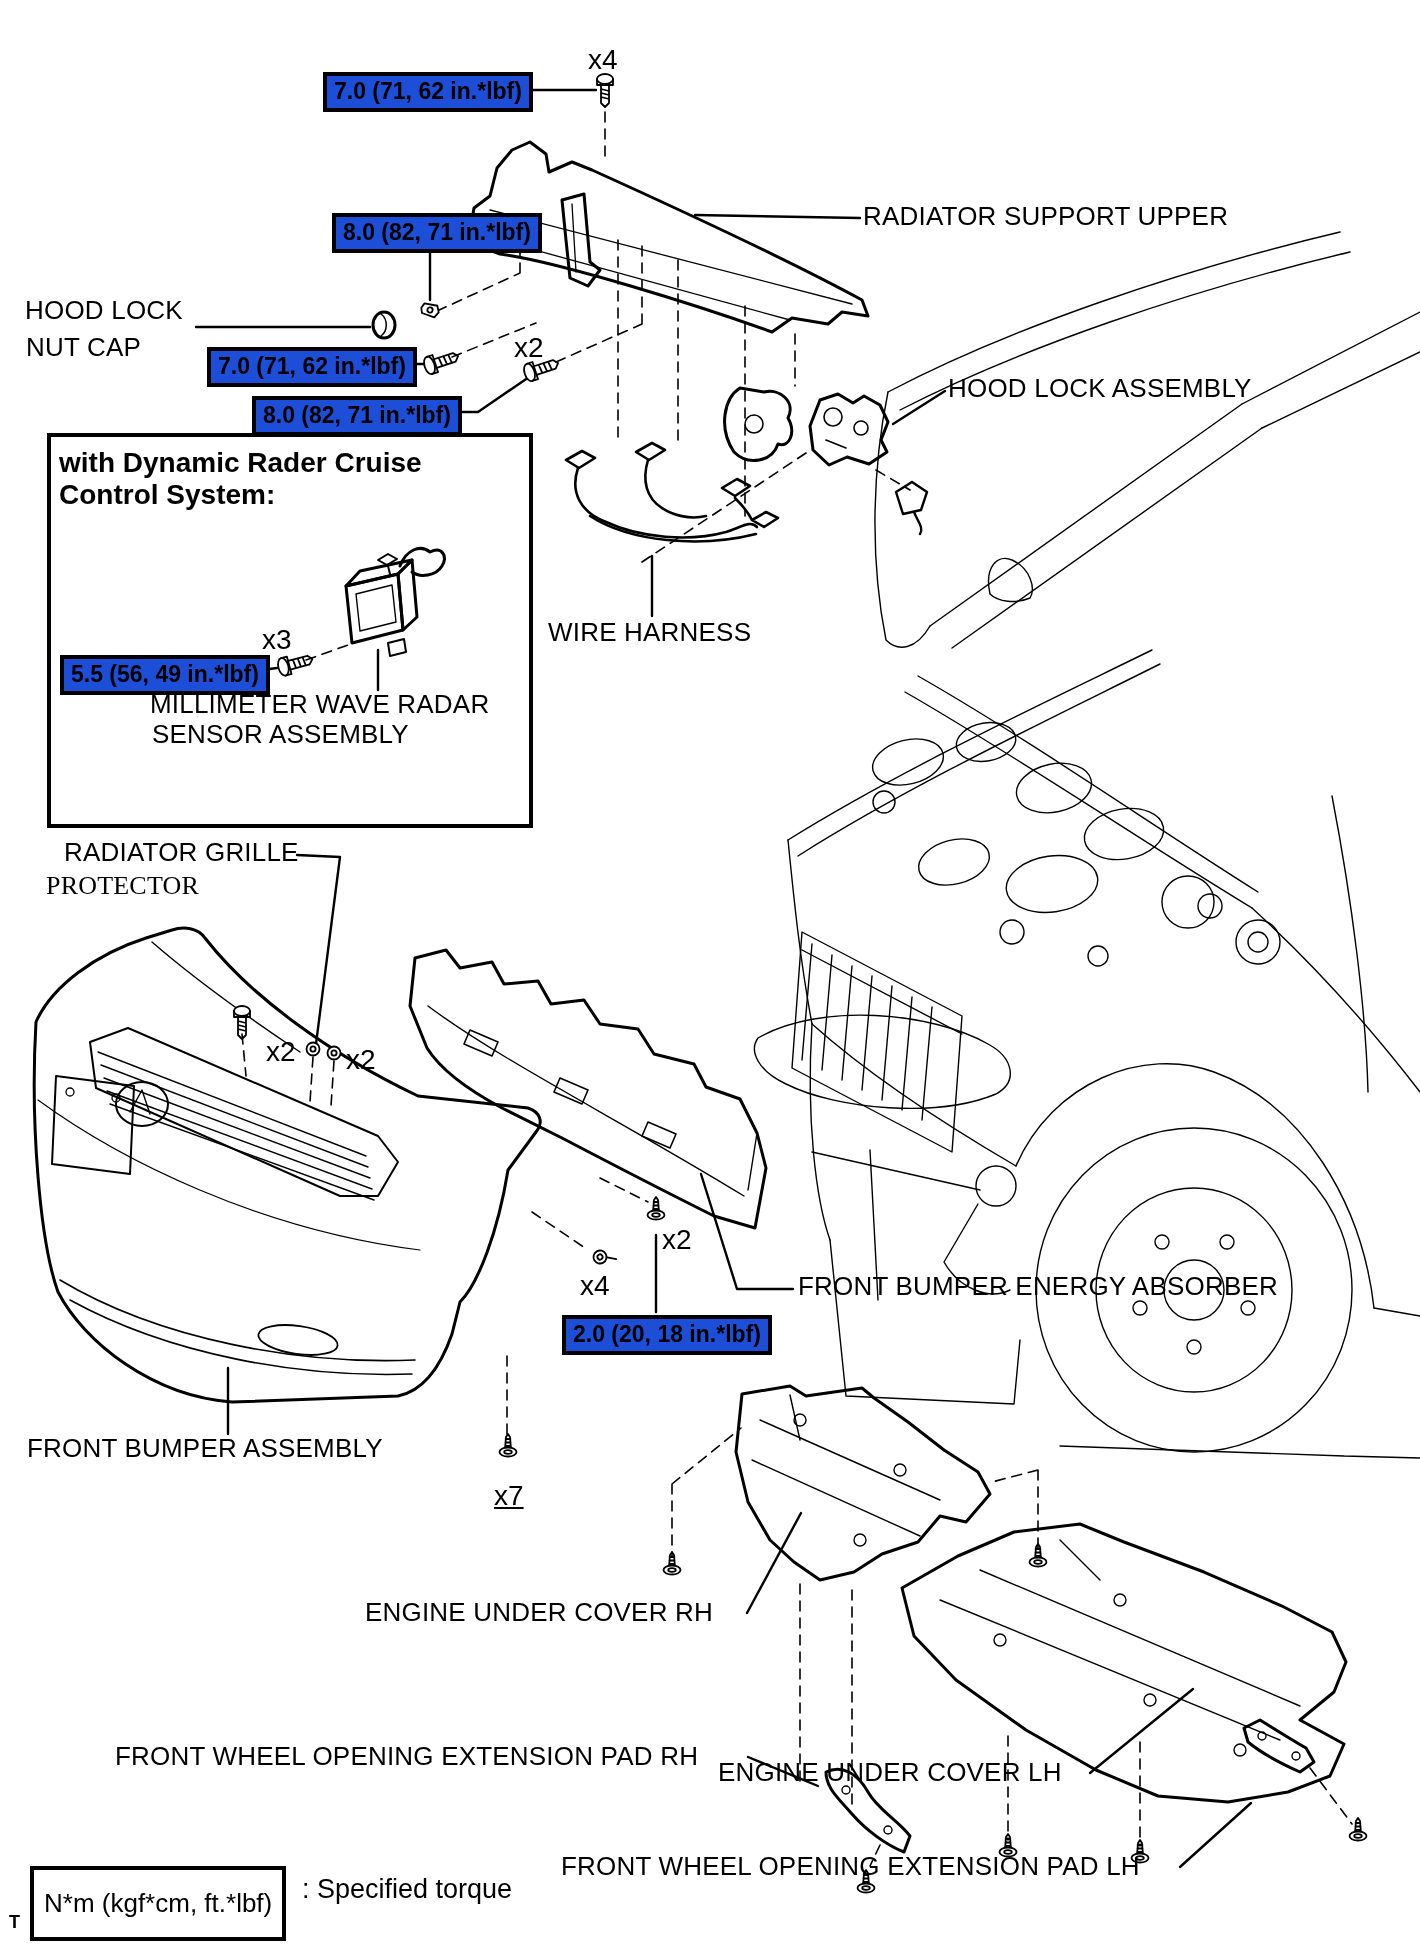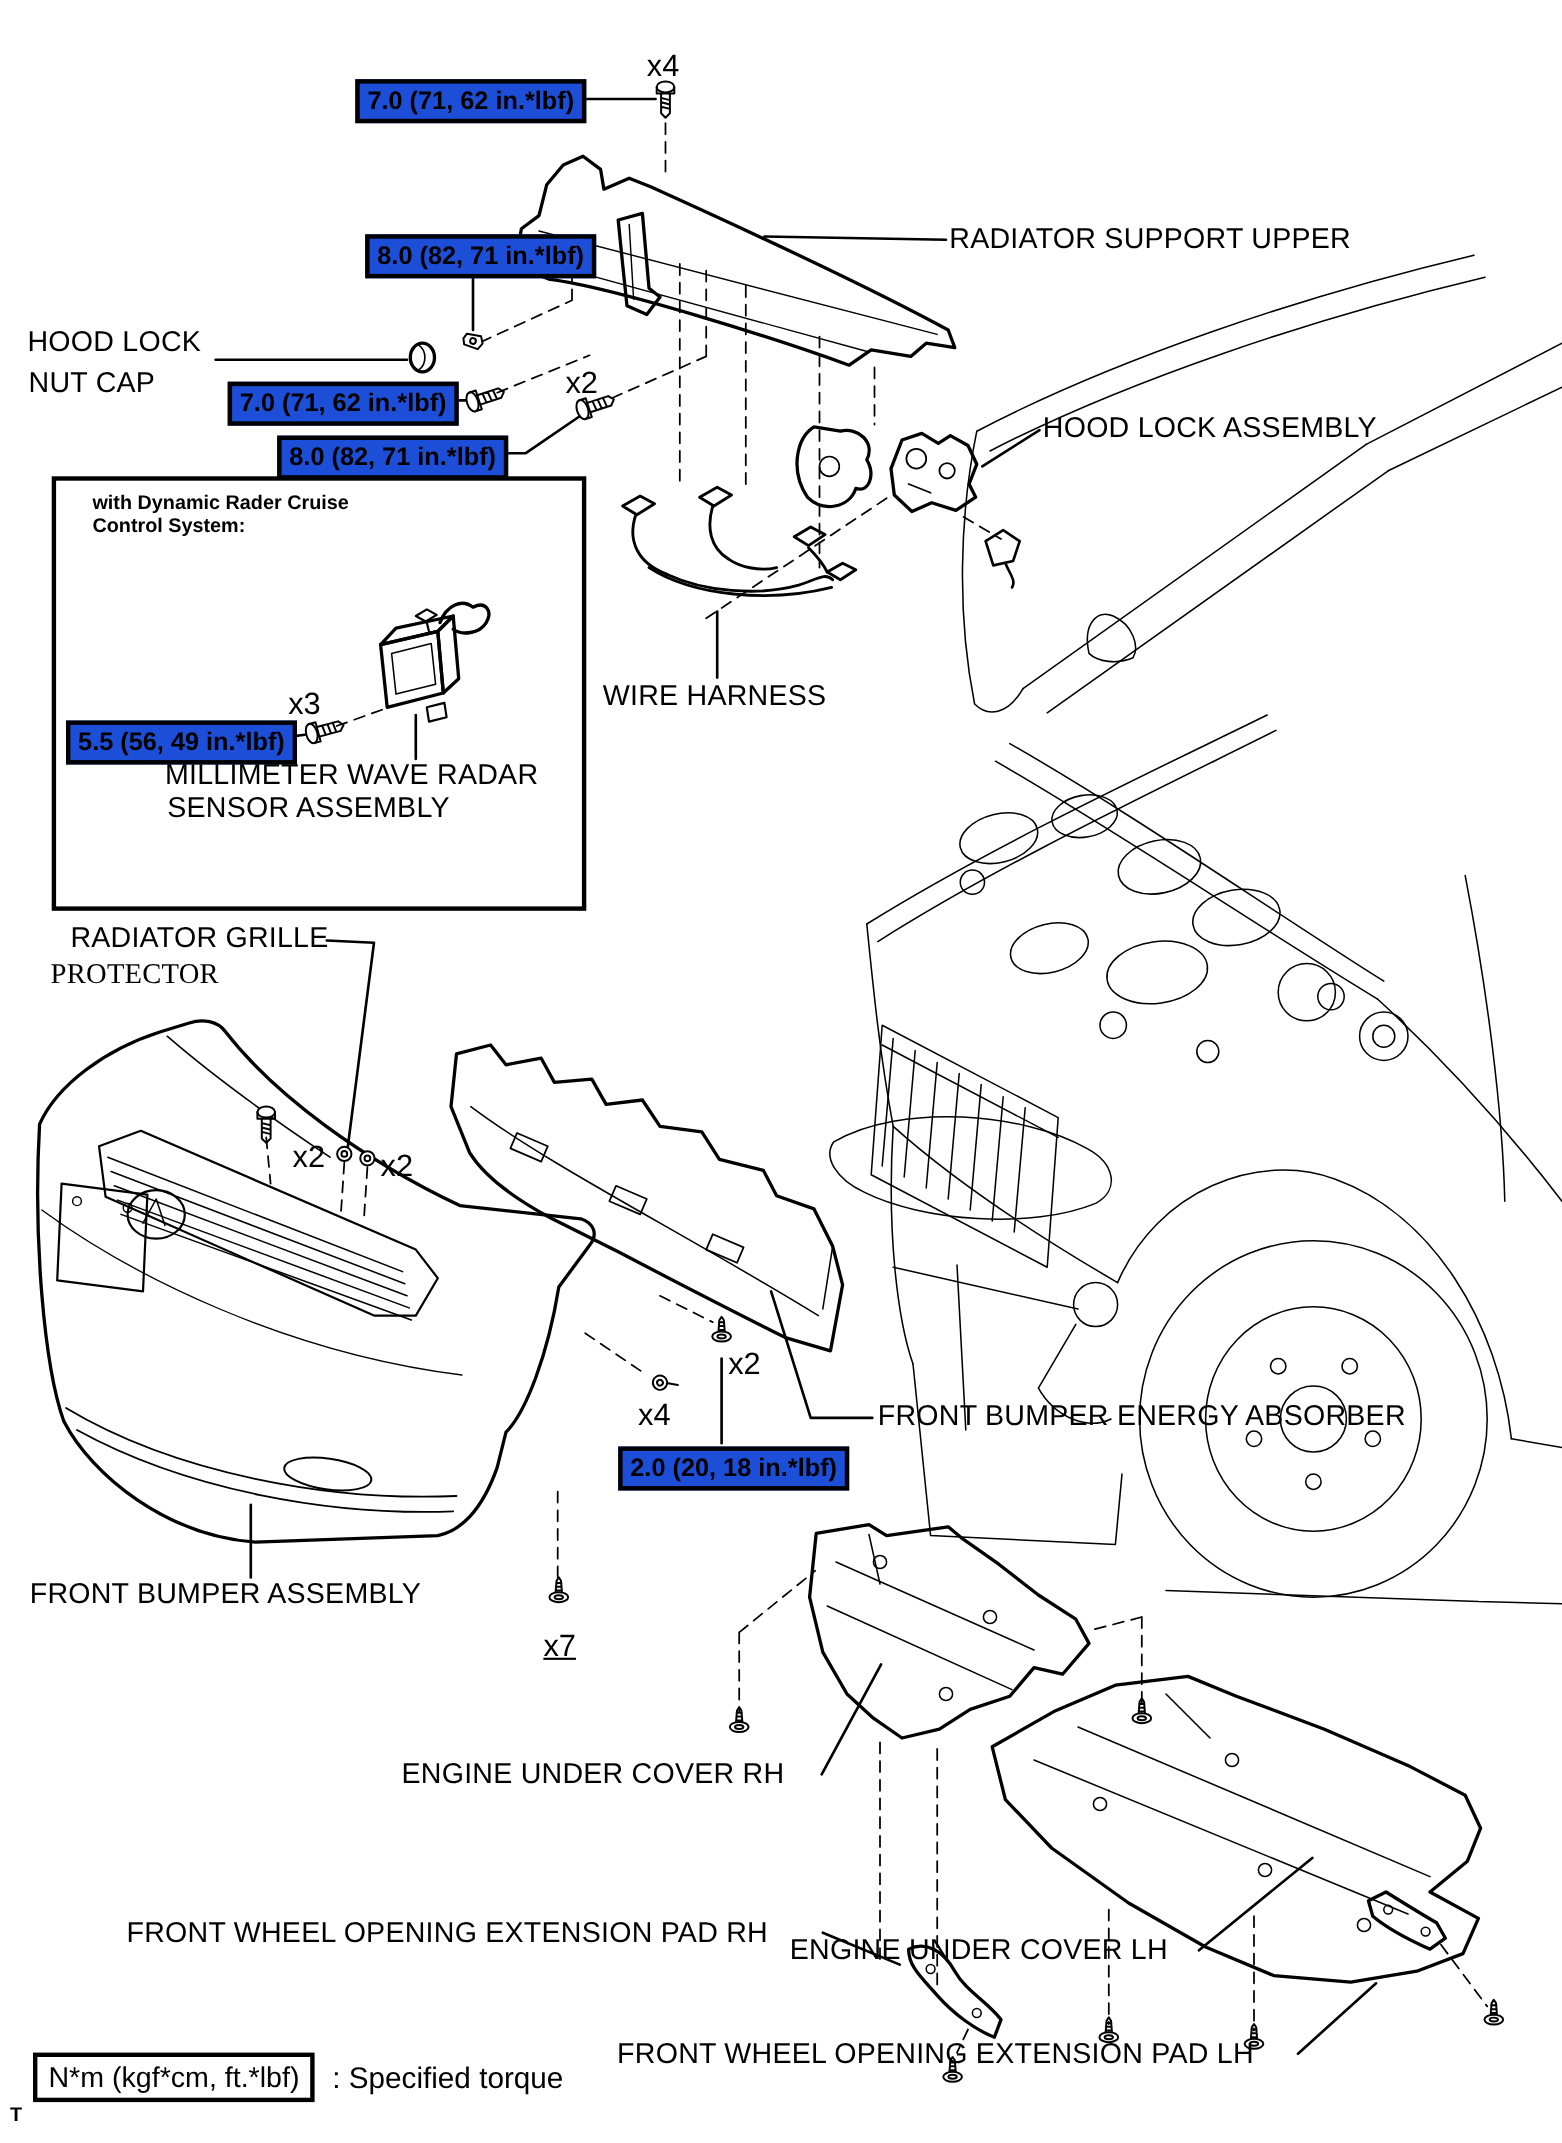--- a/index.html
+++ b/index.html
@@ -5,23 +5,23 @@
   html,body{margin:0;padding:0;background:#fff;}
   .canvas{position:relative;width:1420px;height:1948px;background:#fff;overflow:hidden;
           font-family:"Liberation Sans",sans-serif;color:#000;}
   svg.art{position:absolute;left:0;top:0;width:1420px;height:1948px;}
   .lbl{position:absolute;font-size:26px;line-height:1.1;white-space:nowrap;letter-spacing:.2px;}
   .qty{position:absolute;font-size:28px;white-space:nowrap;}
   .tq{position:absolute;border:4px solid #000;background:#1d4ed8;font-size:23px;font-weight:bold;
       padding:2px 7px;white-space:nowrap;line-height:1.2;}
   .variant-box{position:absolute;left:47px;top:433px;width:486px;height:395px;border:4px solid #000;
       box-sizing:border-box;background:transparent;}
-  .variant-text{margin:10px 0 0 33px;font-size:18px;font-weight:bold;line-height:1.15;}
+  .variant-text{margin:10px 0 0 8px;font-size:28px;font-weight:bold;line-height:1.15;}
   .legend-box{position:absolute;left:30px;top:1866px;border:4px solid #000;background:#fff;
-      font-size:26px;padding:3px 10px;white-space:nowrap;}
+      font-size:26px;padding:18px 10px;white-space:nowrap;}
   .legend-note{position:absolute;left:302px;top:1874px;font-size:27px;white-space:nowrap;}
   .page-marker{position:absolute;left:9px;top:1912px;font-size:18px;font-weight:bold;}
 </style>
 </head>
 <body>
 
 <div class="canvas">
 
   <svg class="art" viewBox="0 0 1420 1948" fill="none" stroke="#000" stroke-linecap="round" stroke-linejoin="round">
 

